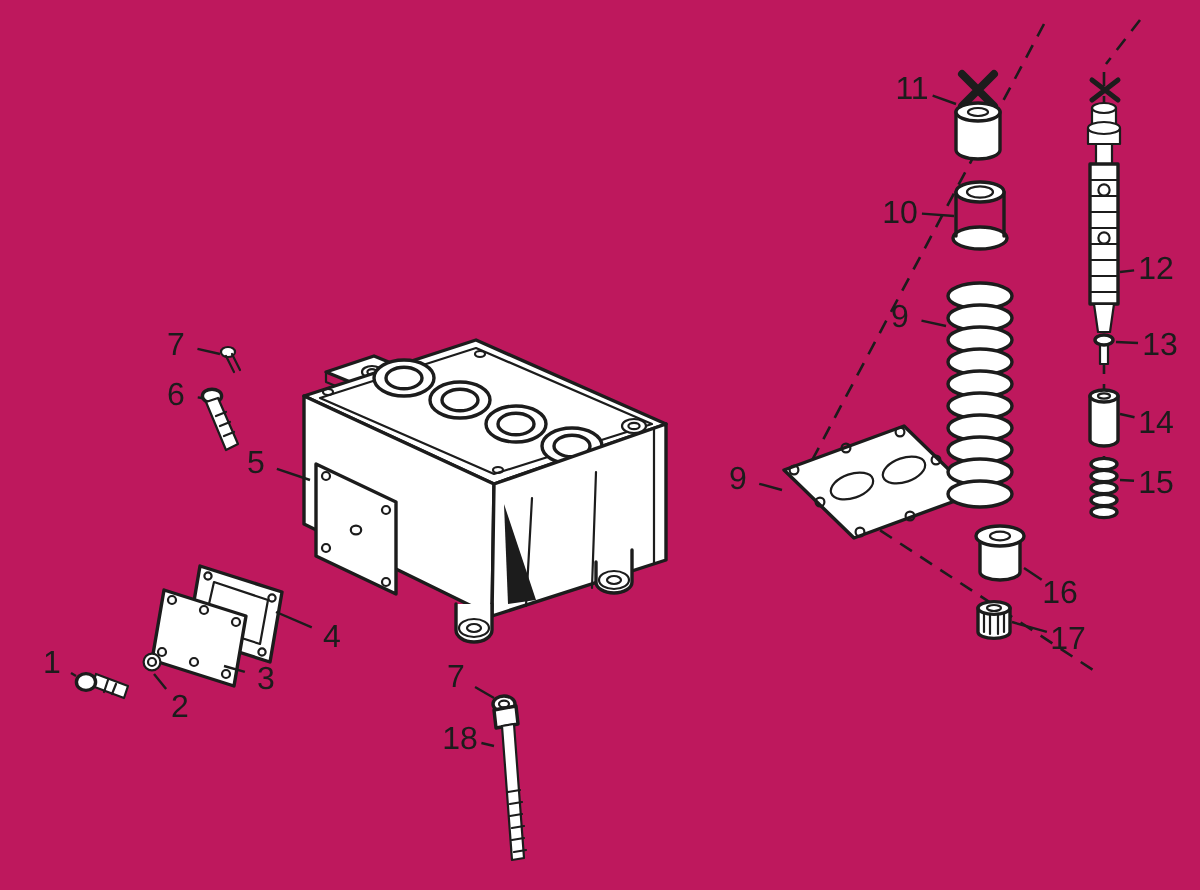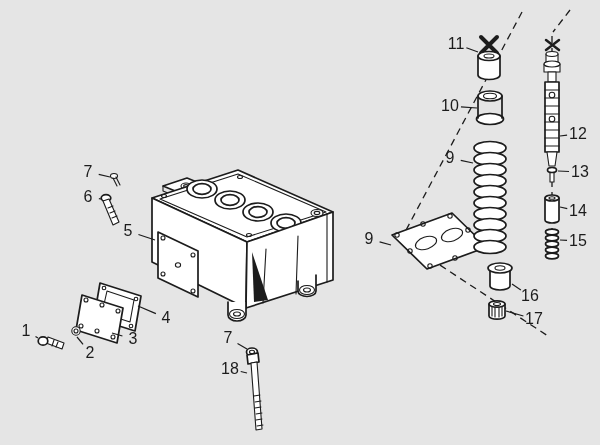--- a/index.html
+++ b/index.html
@@ -1,19 +1,19 @@
 <!DOCTYPE html>
 <html><head>
 <meta charset="utf-8">
 <style>
   html,body{margin:0;padding:0;background:#ffffff;}
   .stage{
     position:relative;
     width:600px;height:445px;
-    background:#e5e5e5;
+    background:#be185d;
     overflow:hidden;
     font-family:"Liberation Sans", sans-serif;
   }
   svg{display:block;}
   .ln{fill:none;stroke:#1c1c1c;stroke-width:1.7;stroke-linecap:round;stroke-linejoin:round;}
   .fw{fill:#ffffff;stroke:#1c1c1c;stroke-width:1.7;stroke-linecap:round;stroke-linejoin:round;}
   .thin{stroke-width:1.1;}
   .dash{fill:none;stroke:#1c1c1c;stroke-width:1.3;stroke-dasharray:7 5;stroke-linecap:butt;}
   .ink{fill:#1c1c1c;stroke:none;}
 </style>

